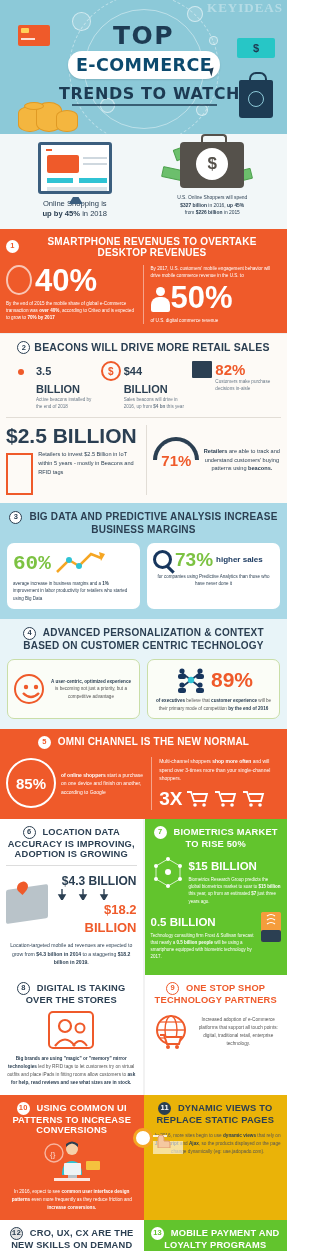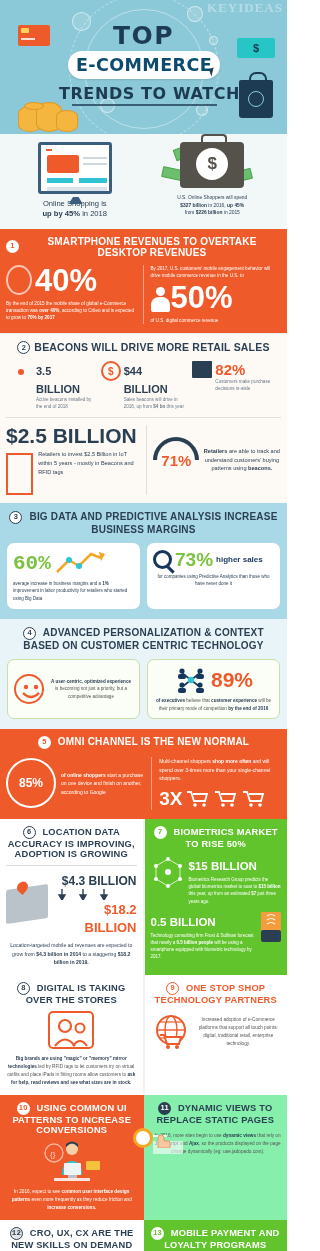--- a/index.html
+++ b/index.html
@@ -156,21 +156,21 @@
   .netnode{width:34px;height:28px;position:relative;flex:0 0 auto;}
 
   
   #sec5{background:#ef5a2a;color:#fff;padding:7px 6px 9px;}
   #sec5 .hdr{color:#fff;font-size:10px;}
   #sec5 .num{background:#fff;color:#ef5a2a;}
   .s5body{display:flex;margin-top:8px;}
   .s5l{flex:1.15;display:flex;gap:5px;align-items:center;padding-right:5px;border-right:1px solid rgba(255,255,255,.45);}
   .s5r{flex:1;padding-left:7px;}
   .ring85{width:50px;height:50px;border:2px solid #fff;border-radius:50%;display:flex;align-items:center;justify-content:center;flex:0 0 auto;}
-  .ring85 b{font-size:12px;}
+  .ring85 b{font-size:15px;}
   .s5cap{font-size:5px;line-height:1.7;}
   .s5cap b{font-weight:bold;}
   .x3{font-size:19px;font-weight:bold;}
 
   
   .twocol{display:flex;}
   #sec6{flex:1;background:#fff;padding:7px 6px 8px;border-right:2px solid #f2f2f2;}
   #sec6 .hdr{color:#2b3f52;font-size:9.3px;}
   #sec6 .num{border:1.2px solid #2b3f52;color:#2b3f52;background:#fff;}
   #sec7{flex:1;background:#62c42d;color:#fff;padding:7px 6px 8px;}
@@ -198,21 +198,21 @@
   #sec9 .num{border:1.2px solid #ef5a2a;color:#ef5a2a;background:#fff;}
   .mirror{width:46px;height:38px;border:2.5px solid #ef5a2a;border-radius:5px;margin:6px auto 0;position:relative;}
   .s8cap{font-size:4.7px;line-height:1.7;color:#555;text-align:center;margin-top:6px;}
   .s8cap b{color:#2b3f52;font-weight:bold;}
   .globe-cart{width:40px;height:38px;position:relative;flex:0 0 auto;}
 
   
   #sec10{flex:1;background:#ef5a2a;color:#fff;padding:7px 6px 8px;}
   #sec10 .hdr{color:#fff;font-size:9.3px;}
   #sec10 .num{background:#fff;color:#ef5a2a;}
-  #sec11{flex:1;background:#86efac;padding:7px 6px 8px;}
+  #sec11{flex:1;background:#eab308;padding:7px 6px 8px;}
   #sec11 .hdr{color:#2b3f52;font-size:9.3px;}
   #sec11 .num{background:#2b3f52;color:#fff;}
   .s10cap{font-size:4.7px;line-height:1.7;text-align:center;margin-top:5px;}
   .s10cap b{font-weight:bold;}
   .desk{width:64px;height:42px;margin:5px auto 0;position:relative;}
   .s11cap{font-size:4.7px;line-height:1.7;color:#555;text-align:center;}
   .s11cap b{color:#2b3f52;font-weight:bold;}
   .browser{width:38px;height:27px;background:#2fc3d4;border-radius:2px;position:relative;flex:0 0 auto;}
   .gear{width:20px;height:20px;border:3.5px solid #f5a623;border-radius:50%;position:absolute;right:-3px;bottom:-4px;background:#fff;}
 

